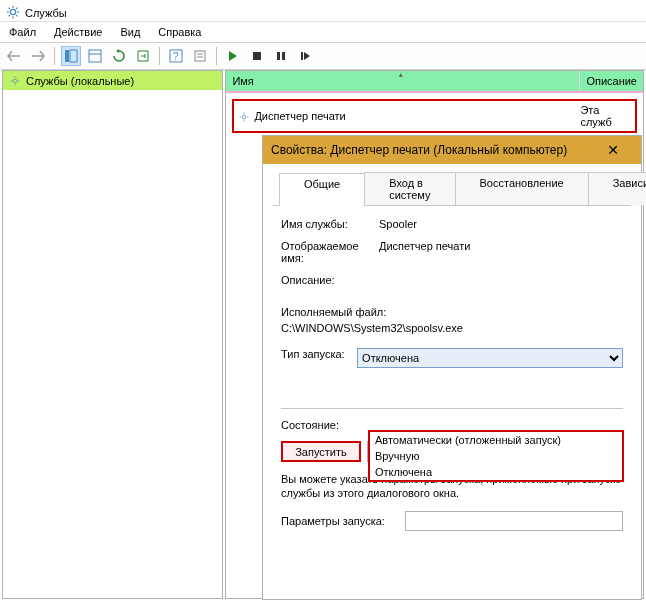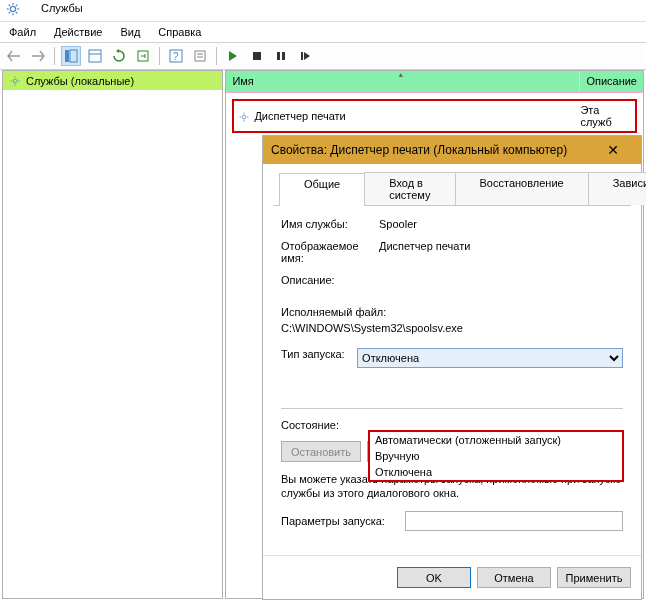--- a/index.html
+++ b/index.html
@@ -1,18 +1,18 @@
 <!DOCTYPE html>
 <html><head>
 <meta charset="utf-8">
 <style>
   * { box-sizing: border-box; }
   body { margin:0; font:11px 'Segoe UI', Tahoma, sans-serif; background:#fff; color:#000; width:646px; height:601px; position:relative; overflow:hidden; }
   
-  .titlebar { height:22px; display:flex; align-items:flex-start; padding:2px 6px; border-bottom:1px solid #e0e0e0;gap:16px; }
+  .titlebar { height:22px; display:flex; align-items:flex-end; padding:2px 6px; border-bottom:1px solid #e0e0e0; }
   .titlebar .gear { width:14px; height:14px; margin-right:5px; }
   .gear svg { width:14px; height:14px; }
   .menubar { height:20px; display:flex; align-items:center; padding:2px 0; }
   .menubar .menu { padding:2px 9px; cursor:default; }
   .toolbar { height:28px; display:flex; align-items:center; padding:2px 4px; gap:4px; border-top:1px solid #d0d0d0; border-bottom:1px solid #d0d0d0; background:#fdfdfd; }
   .tbtn { width:20px; height:20px; display:flex; align-items:center; justify-content:center; border:1px solid transparent; }
   .tbtn.sel { border:1px solid #99c2e8; background:#cde6f7; }
   .tsep { width:1px; height:18px; background:#c0c0c0; margin:0 2px; }
   .arrow-svg svg{width:14px;height:14px;}
   .main { display:flex; height:calc(601px - 22px - 20px - 28px); position:relative; }
@@ -237,29 +237,25 @@
       <div class="dropdown">
         <div class="opt">Автоматически (отложенный запуск)</div>
         <div class="opt">Вручную</div>
         <div class="opt">Отключена</div>
       </div>
       <div class="sep" style="margin-top:40px"></div>
       <div class="form-row">
         <span class="lbl">Состояние:</span>
       </div>
       <div class="btnrow">
+        <div class="btn start">Запустить</div>
         <div class="btn dis">Остановить</div>
         <div class="btn dis">Приостановить</div>
         <div class="btn dis">Продолжить</div>
       </div>
       <div style="margin:8px 0 10px 0; line-height:1.3">Вы можете указать параметры запуска, применяемые при запуске службы из этого диалогового окна.</div>
       <div class="form-row" style="align-items:center">
         <span style="width:128px">Параметры запуска:</span>
         <input class="param-input" style="">
       </div>
     </div>
   </div>
-  <div class="dlg-footer">
-    <div class="btn" style="border-color:#0078d7">OK</div>
-    <div class="btn">Отмена</div>
-    <div class="btn">Применить</div>
-  </div>
 </div>
 
 </body></html>

